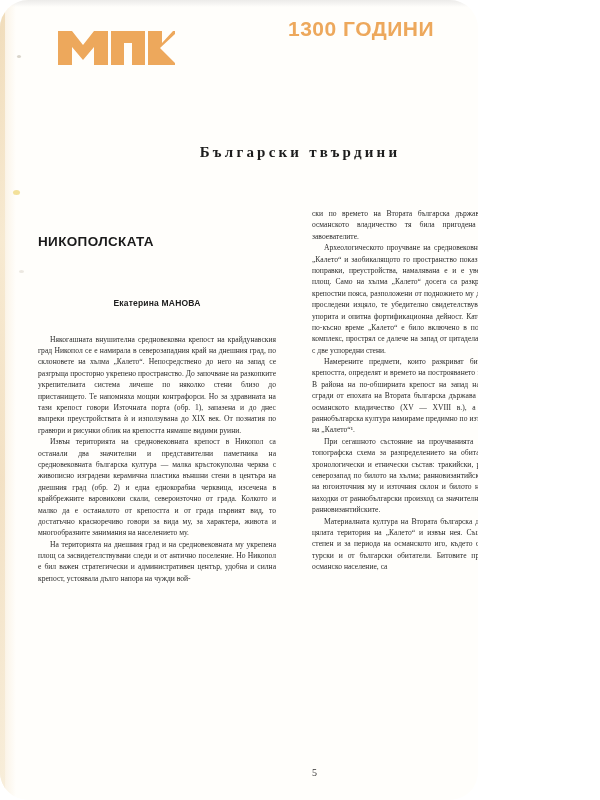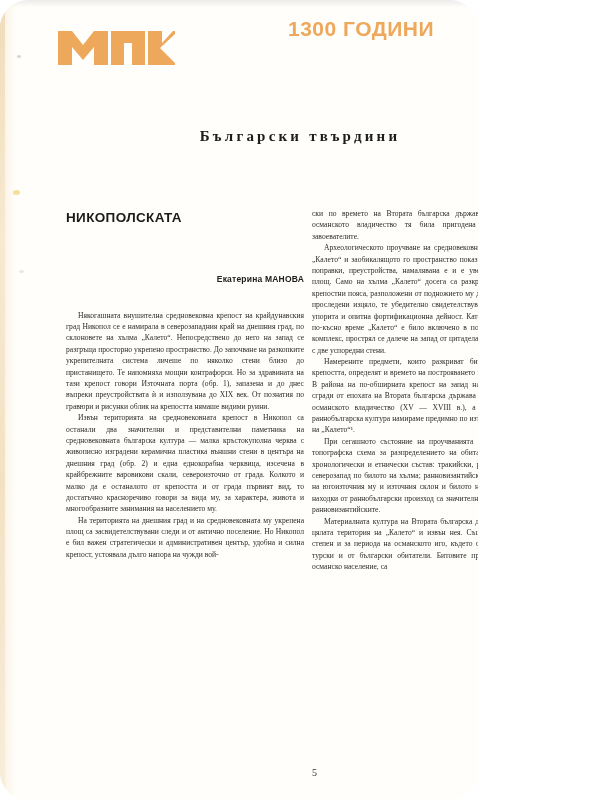--- a/index.html
+++ b/index.html
@@ -71,21 +71,21 @@
     color: #eda85c;
     line-height: 1.08;
     letter-spacing: .5px;
   }
   .masthead-line1 { font-size: 21px; }
   .masthead-line2 { font-size: 23px; letter-spacing: 1px; }
 
   
   .rubric {
     position: absolute;
-    left: 0; top: 128px;
+    left: 0; top: 144px;
     width: 600px;
     text-align: center;
     font-family: "Liberation Serif", serif;
     font-weight: bold;
     font-size: 15px;
     letter-spacing: 3.2px;
     color: #1d1d1d;
   }
 
   
@@ -93,41 +93,41 @@
     position: absolute;
     top: 208px;
     width: 238px;
     font-size: 7.6px;
     line-height: 1.50;
     text-align: justify;
     color: #2a2a2a;
     -webkit-hyphens: auto;
     hyphens: auto;
   }
-  .col-left  { left: 66px; }
+  .col-left  { left: 38px; margin-top: 24px; }
   .col-right { left: 312px; }
 
   .article-title {
     font-family: "Liberation Sans", sans-serif;
     font-weight: bold;
     font-size: 13.5px;
     line-height: 1.55;
     letter-spacing: .35px;
     color: #1a1a1a;
     margin: 0 0 0 0;
     text-align: left;
   }
   .author {
     font-family: "Liberation Sans", sans-serif;
     font-weight: bold;
     font-size: 8.5px;
     letter-spacing: .2px;
     color: #202020;
     margin: 44px 0 0 0;
-    text-align: right;
+    text-align: center;
   }
   .body-start { margin-top: 24px; }
   p.para {
     margin: 0;
     text-indent: 12px;
   }
   p.para + p.para { margin-top: 0; }
   .col-right p.para:first-child { text-indent: 0; }
 
   .folio {

